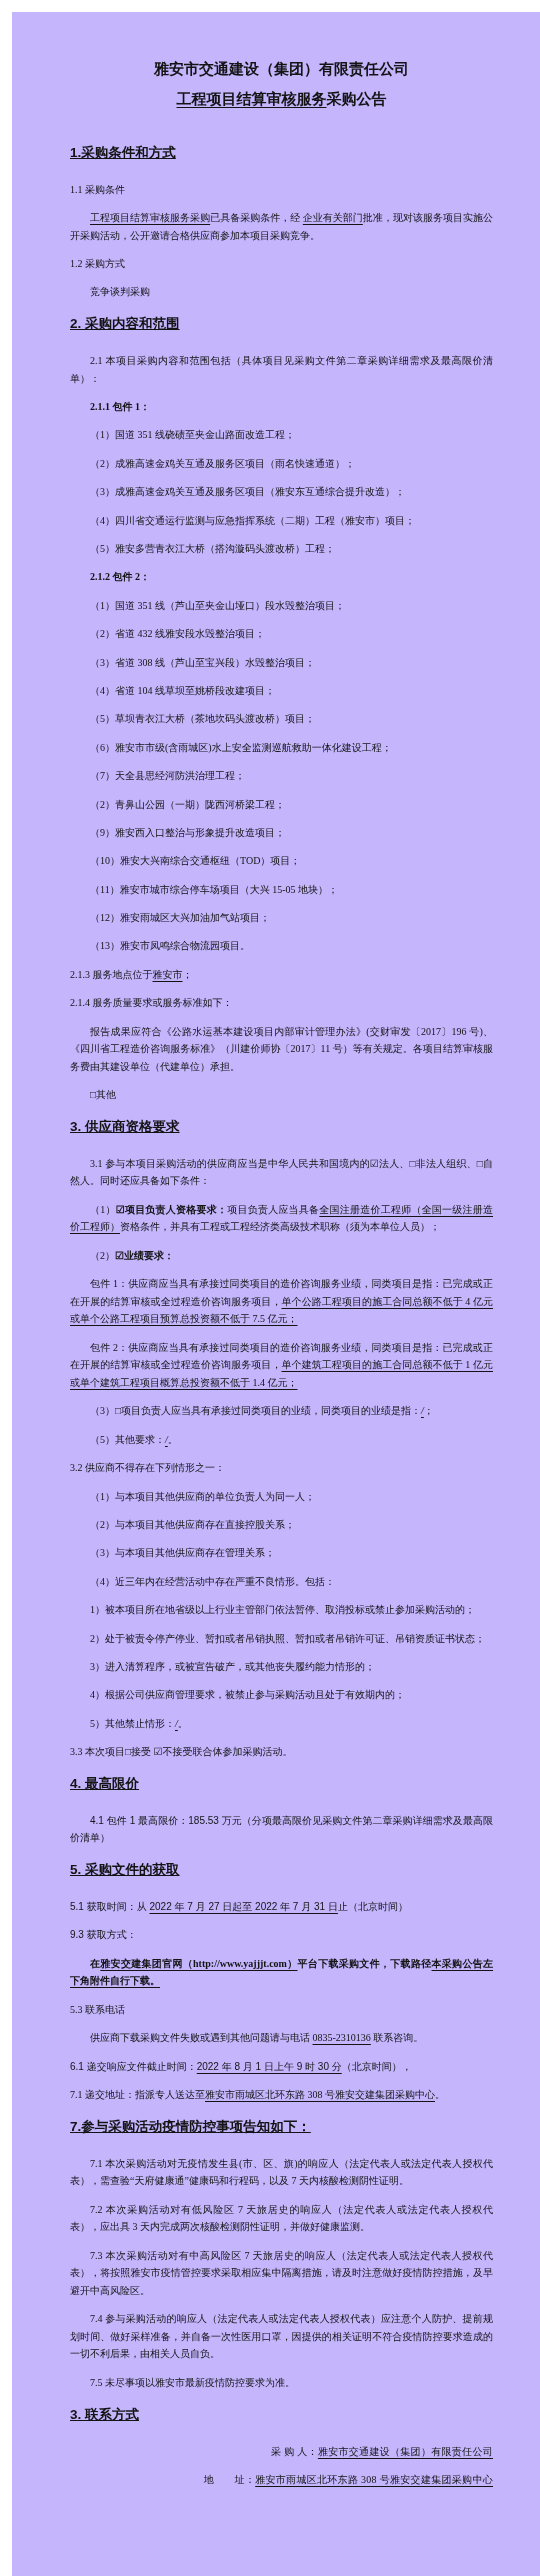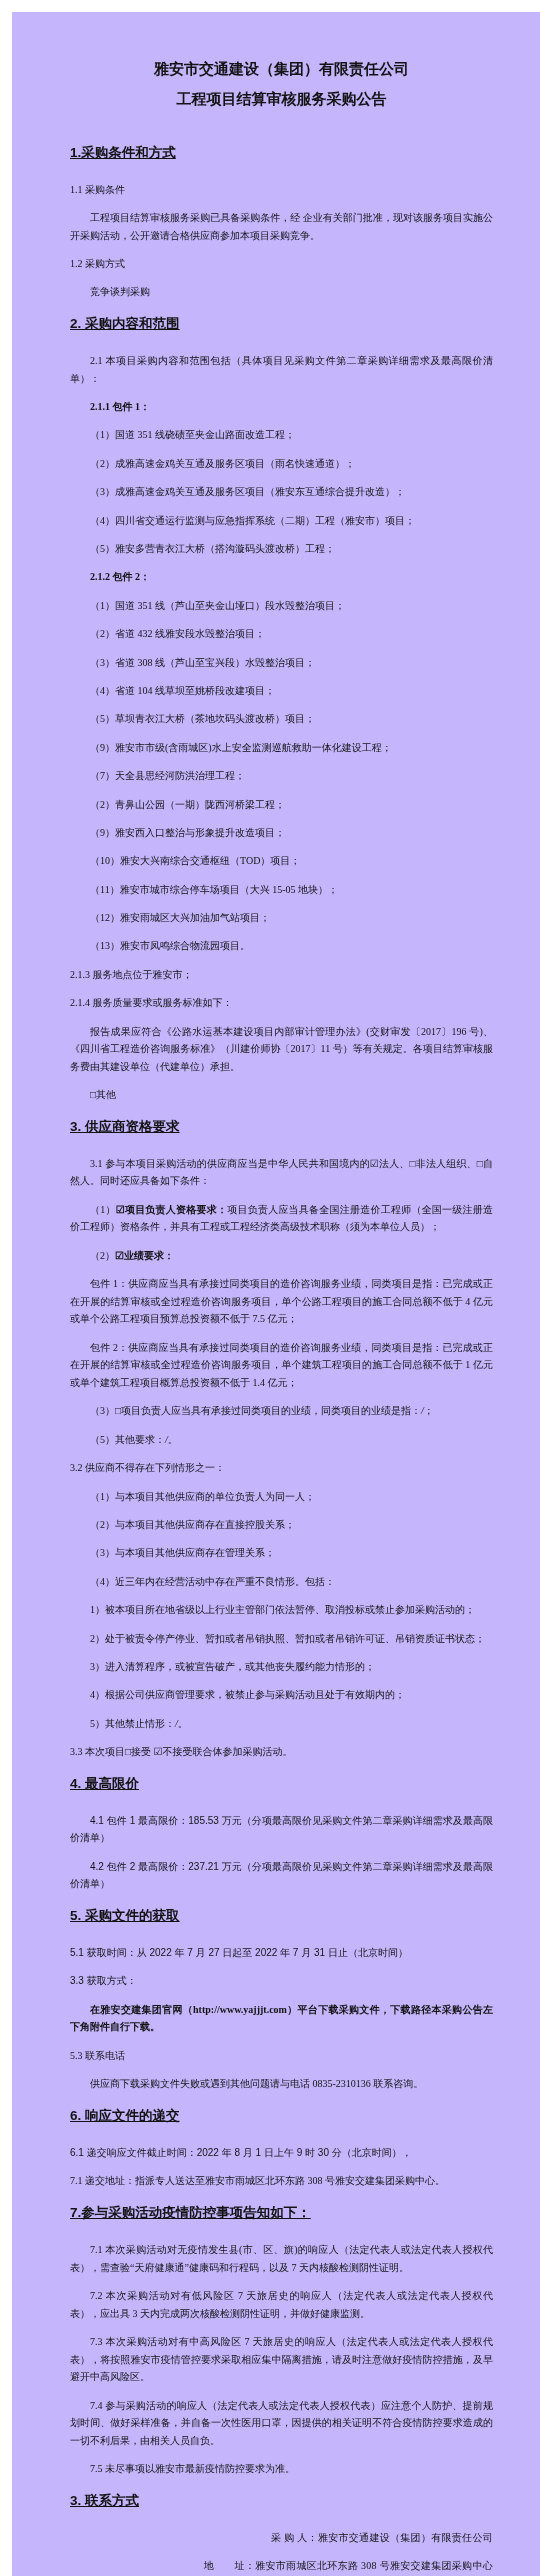--- a/index.html
+++ b/index.html
@@ -11,21 +11,21 @@
   .doc{padding:41px 59px 0 58px;}
   .blk{margin:0 0 10.8px 0;}
   .title{text-align:center;font-size:15px;line-height:31px;margin-bottom:0;}
   .title2{text-align:center;font-size:15px;line-height:28px;margin-bottom:30px;}
   .h1{font-size:13.5px;line-height:20px;margin:13.5px 0 17.6px 0;text-decoration:underline;}
   .para,.item,.sub,.contact,.date{font-size:10px;line-height:17.6px;text-align:justify;}
   .contact{text-align:right;letter-spacing:0.3px;}
   .ind{text-indent:20px;}
   .sans{font-family:"Liberation Sans","DejaVu Sans",sans-serif;}
   .b{font-weight:700;}
-  .u{text-underline-offset:2.7px;text-decoration-thickness:0.7px;}
+  .u{text-decoration:underline;text-underline-offset:2.7px;text-decoration-thickness:0.7px;}
   .it{font-style:italic;}
 </style>
 </head>
 <body>
 
 <div class="page">
   <div class="doc" id="doc">
       <div class="blk title"><span class="b sans">雅安市交通建设（集团）有限责任公司</span></div>
       <div class="blk title2"><span class="u b sans">工程项目结算审核服务</span><span class="b sans">采购公告</span></div>
       <div class="blk h1"><span class="b sans">1.采购条件和方式</span></div>
@@ -40,21 +40,21 @@
       <div class="blk item ind"><span>（2）成雅高速金鸡关互通及服务区项目（雨名快速通道）；</span></div>
       <div class="blk item ind"><span>（3）成雅高速金鸡关互通及服务区项目（雅安东互通综合提升改造）；</span></div>
       <div class="blk item ind"><span>（4）四川省交通运行监测与应急指挥系统（二期）工程（雅安市）项目；</span></div>
       <div class="blk item ind"><span>（5）雅安多营青衣江大桥（搭沟漩码头渡改桥）工程；</span></div>
       <div class="blk para ind"><span class="b">2.1.2 包件 2：</span></div>
       <div class="blk item ind"><span>（1）国道 351 线（芦山至夹金山垭口）段水毁整治项目；</span></div>
       <div class="blk item ind"><span>（2）省道 432 线雅安段水毁整治项目；</span></div>
       <div class="blk item ind"><span>（3）省道 308 线（芦山至宝兴段）水毁整治项目；</span></div>
       <div class="blk item ind"><span>（4）省道 104 线草坝至姚桥段改建项目；</span></div>
       <div class="blk item ind"><span>（5）草坝青衣江大桥（茶地坎码头渡改桥）项目；</span></div>
-      <div class="blk item ind"><span>（9）雅安市市级(含雨城区)水上安全监测巡航救助一体化建设工程；</span></div>
+      <div class="blk item ind"><span>（6）雅安市市级(含雨城区)水上安全监测巡航救助一体化建设工程；</span></div>
       <div class="blk item ind"><span>（7）天全县思经河防洪治理工程；</span></div>
       <div class="blk item ind"><span>（2）青鼻山公园（一期）陇西河桥梁工程；</span></div>
       <div class="blk item ind"><span>（9）雅安西入口整治与形象提升改造项目；</span></div>
       <div class="blk item ind"><span>（10）雅安大兴南综合交通枢纽（TOD）项目；</span></div>
       <div class="blk item ind"><span>（11）雅安市城市综合停车场项目（大兴 15-05 地块）；</span></div>
       <div class="blk item ind"><span>（12）雅安雨城区大兴加油加气站项目；</span></div>
       <div class="blk item ind"><span>（13）雅安市凤鸣综合物流园项目。</span></div>
       <div class="blk sub"><span>2.1.3 服务地点位于</span><span class="u">雅安市</span><span>；</span></div>
       <div class="blk sub"><span>2.1.4 服务质量要求或服务标准如下：</span></div>
       <div class="blk para ind"><span>报告成果应符合《公路水运基本建设项目内部审计管理办法》(交财审发〔2017〕196 号)、《四川省工程造价咨询服务标准》（川建价师协〔2017〕11 号）等有关规定。各项目结算审核服务费由其建设单位（代建单位）承担。</span></div>
@@ -73,28 +73,26 @@
       <div class="blk item ind"><span>（3）与本项目其他供应商存在管理关系；</span></div>
       <div class="blk item ind"><span>（4）近三年内在经营活动中存在严重不良情形。包括：</span></div>
       <div class="blk item ind"><span>1）被本项目所在地省级以上行业主管部门依法暂停、取消投标或禁止参加采购活动的；</span></div>
       <div class="blk item ind"><span>2）处于被责令停产停业、暂扣或者吊销执照、暂扣或者吊销许可证、吊销资质证书状态；</span></div>
       <div class="blk item ind"><span>3）进入清算程序，或被宣告破产，或其他丧失履约能力情形的；</span></div>
       <div class="blk item ind"><span>4）根据公司供应商管理要求，被禁止参与采购活动且处于有效期内的；</span></div>
       <div class="blk item ind"><span>5）其他禁止情形：</span><span class="u it">/</span><span>。</span></div>
       <div class="blk sub"><span>3.3  本次项目□接受 ☑不接受联合体参加采购活动。</span></div>
       <div class="blk h1"><span class="b sans">4. 最高限价</span></div>
       <div class="blk para ind"><span class="sans">4.1 包件 1 最高限价：185.53 万元</span><span class="sans">（分项最高限价见采购文件第二章采购详细需求及最高限价清单）</span></div>
-      <div class="blk para ind"><span class="sans">4.2 包件 2 最高限价：237.21 万元</span><span class="sans">（分项最高限价见采购文件第二章采购详细需求及最高限价清单）</span></div>
       <div class="blk h1"><span class="b sans">5. 采购文件的获取</span></div>
       <div class="blk sub"><span class="sans">5.1 获取时间：从 </span><span class="u sans">2022 年 7 月 27 日起至 2022 年 7 月 31 日</span><span class="sans">止（北京时间）</span></div>
-      <div class="blk sub"><span class="sans">3.3  获取方式：</span></div>
+      <div class="blk sub"><span class="sans">9.3  获取方式：</span></div>
       <div class="blk para ind"><span class="b">在</span><span class="u b">雅安交建集团官网（http://www.yajjjt.com）</span><span class="b">平台下载采购文件，下载路径</span><span class="u b">本采购公告左下角附件自行下载。</span></div>
       <div class="blk sub"><span>5.3 联系电话</span></div>
       <div class="blk para ind"><span>供应商下载采购文件失败或遇到其他问题请与电话 </span><span class="u">0835-2310136</span><span> 联系咨询。</span></div>
-      <div class="blk h1"><span class="b sans">6. 响应文件的递交</span></div>
       <div class="blk sub"><span class="sans">6.1 递交响应文件截止时间：</span><span class="u sans">2022 年 8 月 1 日上午 9 时 30 分</span><span class="sans">（北京时间），</span></div>
       <div class="blk sub"><span>7.1 递交地址：指派专人送达至</span><span class="u">雅安市雨城区北环东路 308 号雅安交建集团采购中心</span><span>。</span></div>
       <div class="blk h1"><span class="b sans">7.参与采购活动疫情防控事项告知如下：</span></div>
       <div class="blk para ind"><span>7.1 本次采购活动对无疫情发生县(市、区、旗)的响应人（法定代表人或法定代表人授权代表），需查验“天府健康通”健康码和行程码，以及 7 天内核酸检测阴性证明。</span></div>
       <div class="blk para ind"><span>7.2 本次采购活动对有低风险区 7 天旅居史的响应人（法定代表人或法定代表人授权代表），应出具 3 天内完成两次核酸检测阴性证明，并做好健康监测。</span></div>
       <div class="blk para ind"><span>7.3 本次采购活动对有中高风险区 7 天旅居史的响应人（法定代表人或法定代表人授权代表），将按照雅安市疫情管控要求采取相应集中隔离措施，请及时注意做好疫情防控措施，及早避开中高风险区。</span></div>
       <div class="blk para ind"><span>7.4 参与采购活动的响应人（法定代表人或法定代表人授权代表）应注意个人防护、提前规划时间、做好采样准备，并自备一次性医用口罩，因提供的相关证明不符合疫情防控要求造成的一切不利后果，由相关人员自负。</span></div>
       <div class="blk para ind"><span>7.5 未尽事项以雅安市最新疫情防控要求为准。</span></div>
       <div class="blk h1"><span class="b sans">3. 联系方式</span></div>
       <div class="blk contact ind"><span>采 购 人：</span><span class="u">雅安市交通建设（集团）有限责任公司</span></div>

